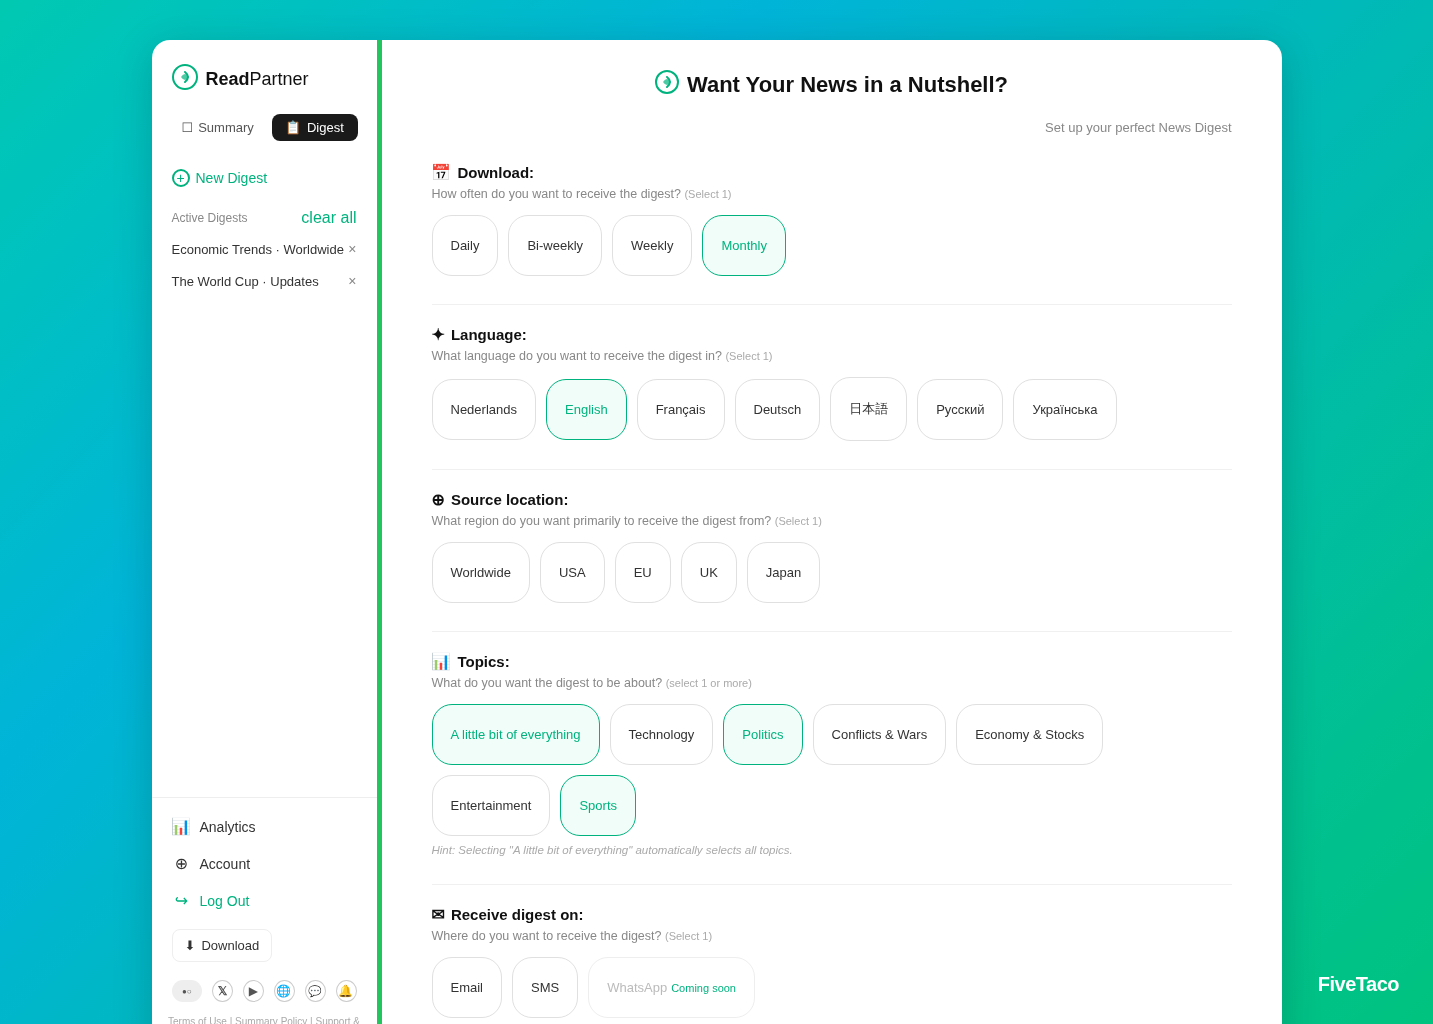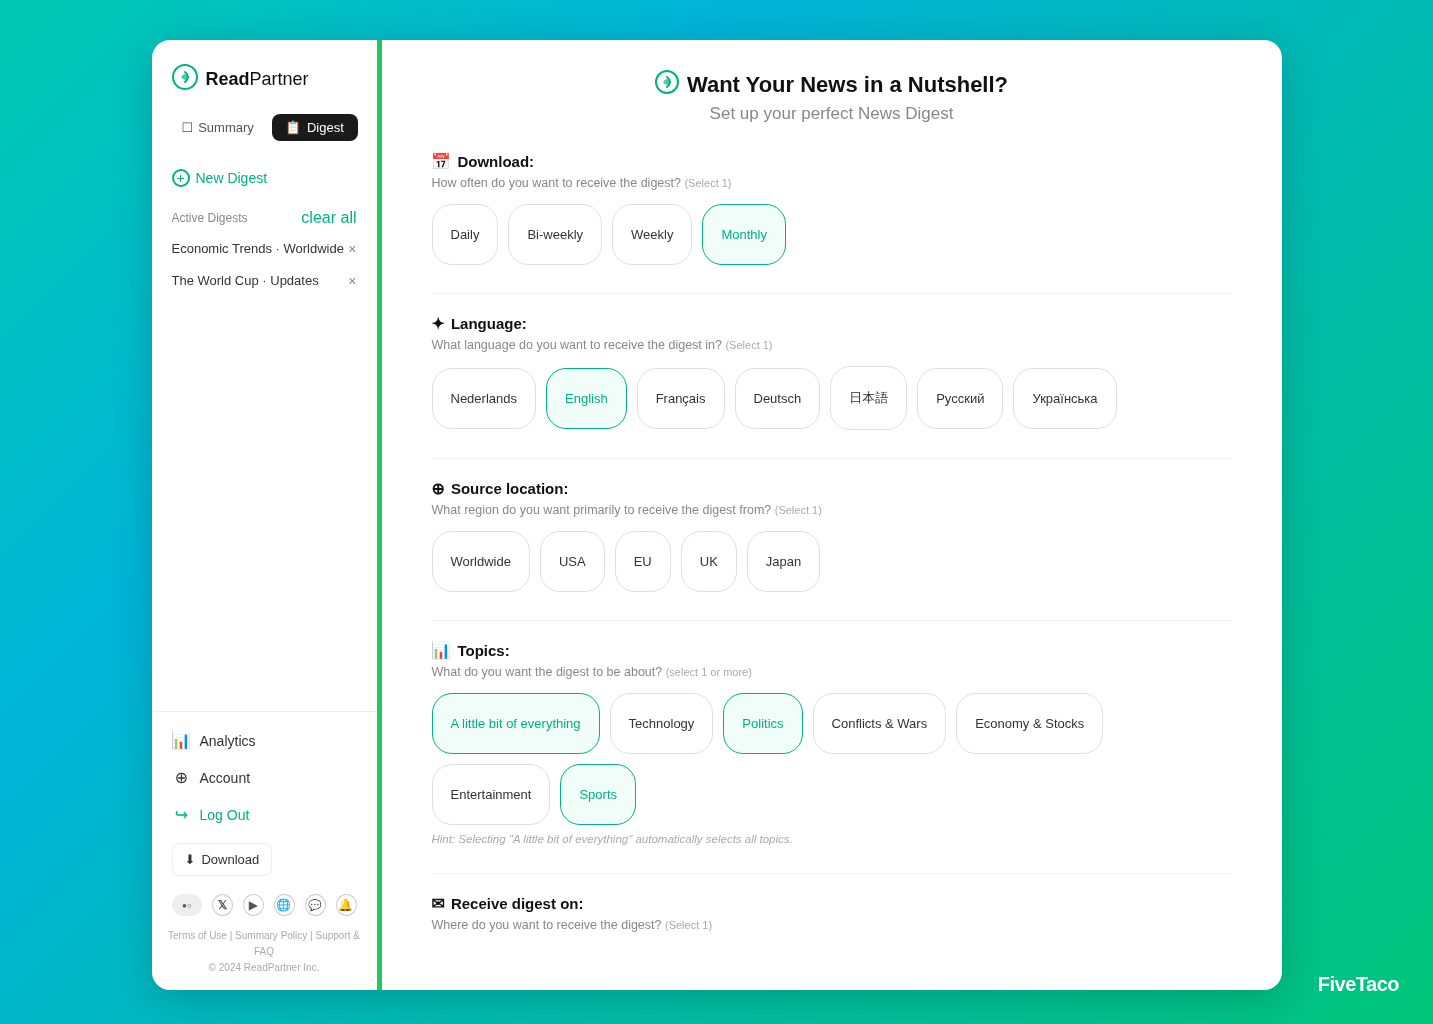--- a/index.html
+++ b/index.html
@@ -104,20 +104,21 @@
     .clear-all {
       color: #00b37e;
       cursor: pointer;
       font-size: 16px;
       background: none;
       border: none;
     }
     .digest-item {
       display: flex;
       justify-content: space-between;
+      align-items: center;
       padding: 8px 20px;
       font-size: 13px;
       color: #333;
     }
     .digest-item-close {
       cursor: pointer;
       color: #888;
       font-size: 14px;
       background: none;
       border: none;
@@ -204,23 +205,24 @@
       gap: 8px;
       font-size: 22px;
       font-weight: 700;
       color: #111;
     }
     .main-header-title .header-icon {
       color: #00b37e;
       font-size: 22px;
     }
     .main-header-subtitle {
-      font-size: 17px;
+      font-size: 13px;
       color: #888;
-      margin-top: 4px;
+      margin-top: 20px;
+      text-align: right;
     }
 
     .section {
       margin-bottom: 28px;
     }
     .section-title {
       display: flex;
       align-items: center;
       gap: 6px;
       font-size: 15px;
@@ -466,17 +468,24 @@
 
     <div class="section">
       <div class="section-title">
         <span class="section-icon">✉</span>
         <span>Receive digest on:</span>
       </div>
       <div class="section-subtitle">
         <span>Where do you want to receive the digest?</span>
         <span class="select-hint"> (Select 1)</span>
       </div>
+      <div class="options-row">
+        <button class="option-chip">Email</button>
+        <button class="option-chip">SMS</button>
+        <button class="option-chip" style="color:#bbb; border-color:#eee;">
+          WhatsApp<span class="coming-soon">Coming soon</span>
+        </button>
+      </div>
     </div>
   </div>
 </div>
 
 <div class="fivetaco-watermark">FiveTaco</div>
 
 </body></html>

